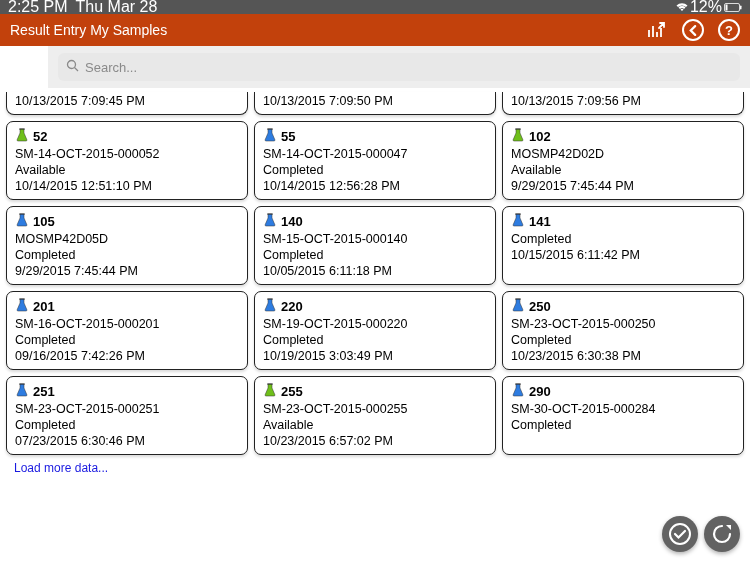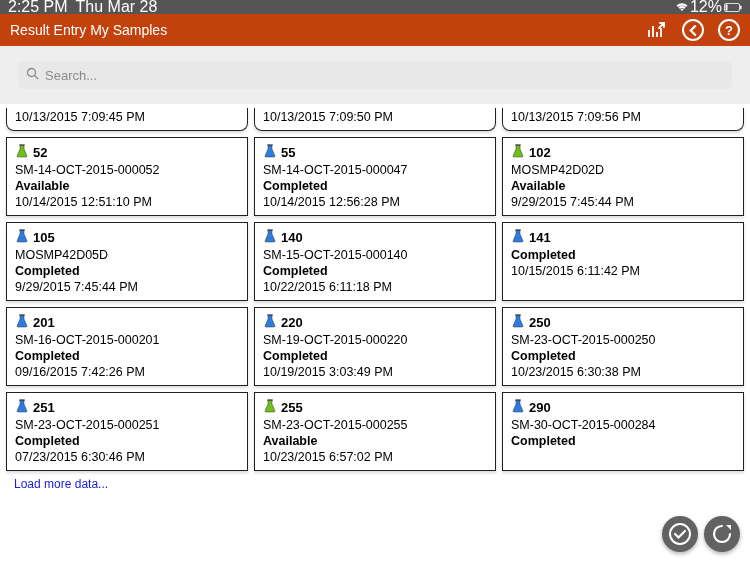--- a/index.html
+++ b/index.html
@@ -8,30 +8,30 @@
 .status-bar { background: #555; color: #fff; display: flex; justify-content: space-between; align-items: center; padding: 2px 8px; font-size: 16px; height: 14px; }
 .status-left { display: flex; gap: 8px; }
 .status-right { display: flex; gap: 2px; align-items: center; }
 
 .nav-bar { background: #c2410c; color: #fff; display: flex; align-items: center; padding: 4px 10px; height: 32px; }
 .nav-title { font-size: 14px; flex: 1; }
 .nav-icons { display: flex; gap: 14px; align-items: center; }
 .nav-icon { width: 22px; height: 22px; display: flex; align-items: center; justify-content: center; }
 
 .search-bar { background: #e8e8e8; padding: 4px 8px; height: 28px; display: flex; align-items: center; gap: 6px; color: #8a8a8a; font-size: 13px; border-radius: 6px; margin: 3px 6px; }
-.search-wrap { background: #eee; padding: 12px; }
+.search-wrap { background: #eee; padding: 4px; margin-left: 48px; }
 
 .content { padding: 4px 6px; overflow: hidden; }
 .grid { display: grid; grid-template-columns: repeat(3, 1fr); gap: 6px; }
-.card { border: 1.5px solid #222; border-radius: 0; padding: 6px 8px; background: #fff; display: flex; flex-direction: column; gap: 2px; box-shadow: 0 2px 3px rgba(0,0,0,0.15); }
+.card { border: 1.5px solid #222; border-radius: 7px; padding: 6px 8px; background: #fff; display: flex; flex-direction: column; gap: 2px; box-shadow: 0 2px 3px rgba(0,0,0,0.15); }
 .card.partial { border-top: none; border-radius: 0 0 8px 8px; padding-top: 2px; }
 .card-header { display: flex; align-items: center; gap: 4px; }
 .card-id { font-weight: bold; font-size: 13px; }
 .card-name { font-size: 12.5px; }
-.card-status { font-size: 12.5px; font-weight: bold; }
+.card-status { font-size: 12.5px; }
 .card-time { font-size: 12.5px; }
 
 .flask { width: 14px; height: 14px; display: inline-block; }
 
 .load-more { color: #1a1ae0; font-size: 12px; padding: 6px 8px; }
 
 .fab-area { position: fixed; bottom: 10px; right: 10px; display: flex; gap: 6px; }
 .fab { width: 36px; height: 36px; border-radius: 50%; background: #626262; display: flex; align-items: center; justify-content: center; box-shadow: 0 2px 4px rgba(0,0,0,0.3); }
 
 .circle-btn { width: 22px; height: 22px; border: 2px solid #fff; border-radius: 50%; display: flex; align-items: center; justify-content: center; font-weight: bold; font-size: 13px; color:#fff;}
@@ -160,21 +160,21 @@
       <div class="card">
     <div class="card-header">
       <span><svg class="flask" viewBox="0 0 14 14">
               <path d="M5 1 L5 5 L2 12 A1 1 0 0 0 3 13 L11 13 A1 1 0 0 0 12 12 L9 5 L9 1 Z" fill="#2E7CE0" stroke="#333" stroke-width="0.5"></path>
               <rect x="4" y="0.5" width="6" height="1" rx="0.5" fill="#333"></rect>
             </svg></span>
       <span class="card-id">140</span>
     </div>
     <div class="card-name">SM-15-OCT-2015-000140</div>
     <div class="card-status">Completed</div>
-    <div class="card-time">10/22/2015 6:11:18 PM</div>
+    <div class="card-time">10/05/2015 6:11:18 PM</div>
       </div>
       <div class="card">
     <div class="card-header">
       <span><svg class="flask" viewBox="0 0 14 14">
               <path d="M5 1 L5 5 L2 12 A1 1 0 0 0 3 13 L11 13 A1 1 0 0 0 12 12 L9 5 L9 1 Z" fill="#2E7CE0" stroke="#333" stroke-width="0.5"></path>
               <rect x="4" y="0.5" width="6" height="1" rx="0.5" fill="#333"></rect>
             </svg></span>
       <span class="card-id">141</span>
     </div>
     <div class="card-status">Completed</div>

